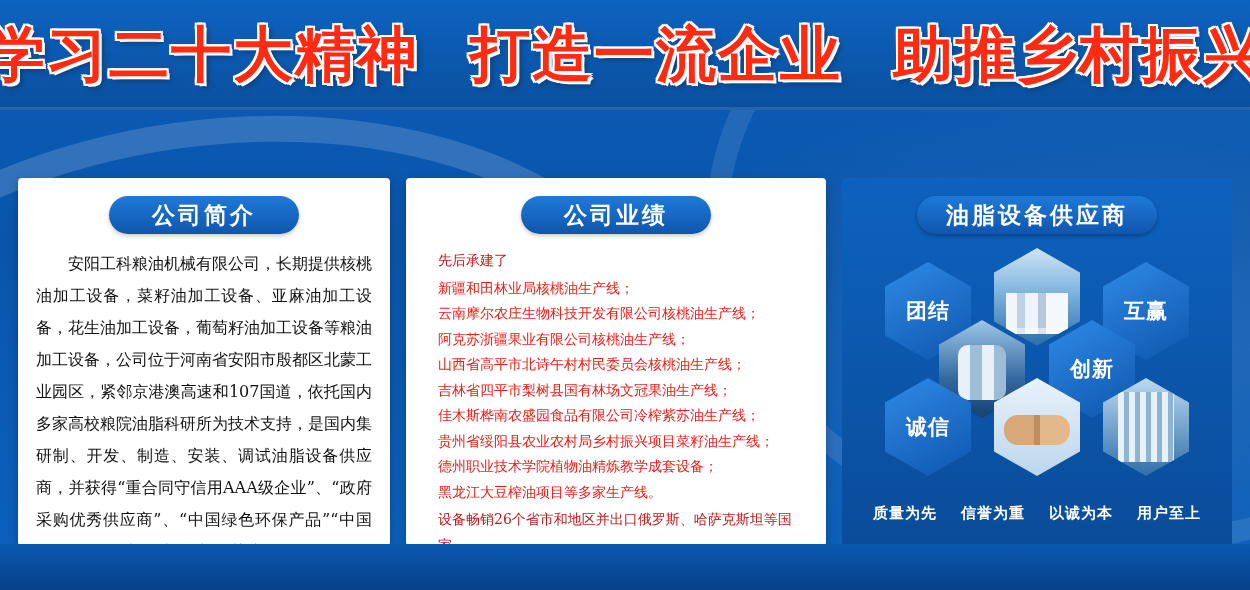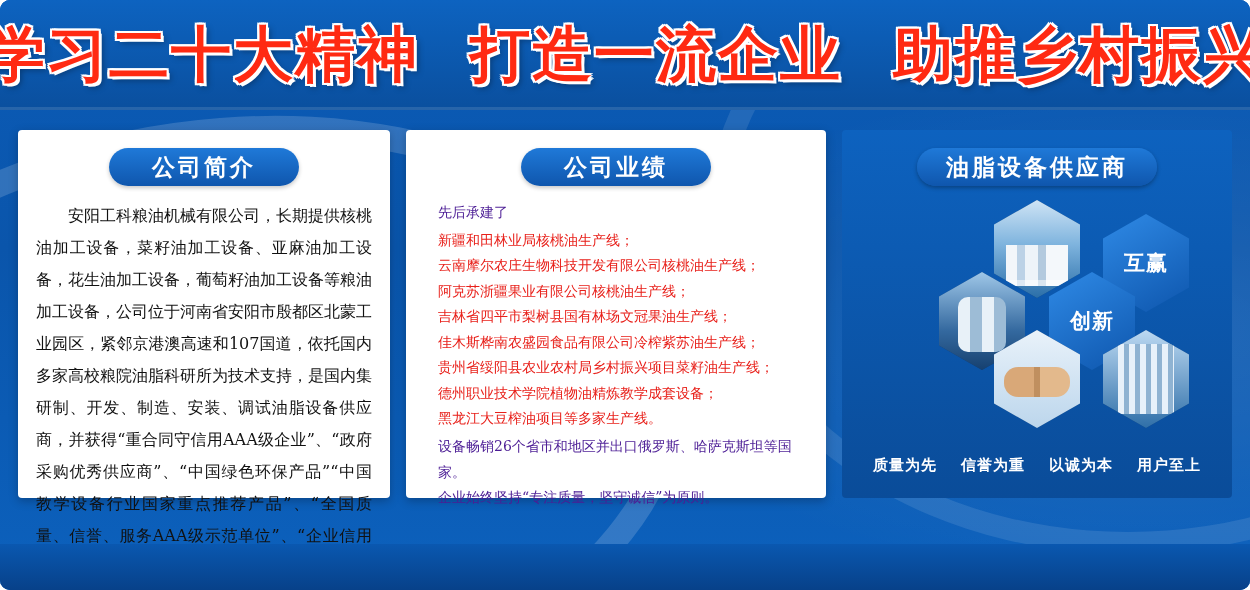--- a/index.html
+++ b/index.html
@@ -12,21 +12,20 @@
     height: 590px;
     font-family: "Liberation Sans", sans-serif;
     overflow: hidden;
   }
   .poster {
     position: relative;
     width: 1250px;
     height: 590px;
     background: #0a58b0;
     overflow: hidden;
-    border-radius: 10px;
   }
   
   .bg-swoosh {
     position: absolute;
     left: 0; top: 0;
     width: 1250px; height: 590px;
     background:
       radial-gradient(ellipse 900px 420px at 1150px 330px, rgba(255,255,255,0.10) 0%, rgba(255,255,255,0) 60%),
       linear-gradient(180deg, #0b5cb8 0%, #0a55ab 42%, #0c61bd 100%);
   }
@@ -90,20 +89,21 @@
     justify-content: space-between;
     padding: 0 18px;
     box-sizing: border-box;
   }
   .panel {
     background: #ffffff;
     border-radius: 4px;
     box-shadow: 0 3px 10px rgba(0,0,0,0.25);
     position: relative;
     box-sizing: border-box;
+    margin-top: 48px;
   }
   .panel-left   { width: 372px; height: 368px; padding: 14px 18px 10px; }
   .panel-mid    { width: 420px; height: 368px; padding: 14px 32px 10px; }
   .panel-right  { width: 390px; height: 368px; padding: 14px 14px 10px; }
 
   .ribbon {
     margin: 4px auto 14px;
     width: 190px;
     height: 38px;
     background: linear-gradient(180deg, #1f79d8 0%, #0f56ad 100%);
@@ -141,21 +141,21 @@
     text-align: justify;
     text-justify: inter-ideograph;
     text-indent: 2em;
   }
 
   
   .mid-lead, .mid-tail {
     font-family: "DejaVu Serif", "Liberation Serif", serif;
     font-size: 14px;
     line-height: 1.85;
-    color: #4c1d95;
+    color: #b91c1c;
   }
   .mid-list {
     list-style: none;
     margin: 2px 0 2px;
     padding: 0;
   }
   .mid-list li {
     font-family: "DejaVu Serif", "Liberation Serif", serif;
     font-size: 14px;
     line-height: 1.82;
@@ -296,47 +296,50 @@
       <div class="body-text">安阳工科粮油机械有限公司，长期提供核桃油加工设备，菜籽油加工设备、亚麻油加工设备，花生油加工设备，葡萄籽油加工设备等粮油加工设备，公司位于河南省安阳市殷都区北蒙工业园区，紧邻京港澳高速和107国道，依托国内多家高校粮院油脂科研所为技术支持，是国内集研制、开发、制造、安装、调试油脂设备供应商，并获得“重合同守信用AAA级企业”、“政府采购优秀供应商”、“中国绿色环保产品”“中国教学设备行业国家重点推荐产品”、“全国质量、信誉、服务AAA级示范单位”、“企业信用评价AAA级信用企业”、“国家权威检测质量合格产品”等荣誉。</div>
     </div>
 
     <div class="panel panel-mid">
       <div class="ribbon">公司业绩</div>
       <div class="mid-lead">先后承建了</div>
       <ul class="mid-list">
         <li>新疆和田林业局核桃油生产线；</li>
         <li>云南摩尔农庄生物科技开发有限公司核桃油生产线；</li>
         <li>阿克苏浙疆果业有限公司核桃油生产线；</li>
+        <li>山西省高平市北诗午村村民委员会核桃油生产线；</li>
         <li>吉林省四平市梨树县国有林场文冠果油生产线；</li>
         <li>佳木斯桦南农盛园食品有限公司冷榨紫苏油生产线；</li>
         <li>贵州省绥阳县农业农村局乡村振兴项目菜籽油生产线；</li>
         <li>德州职业技术学院植物油精炼教学成套设备；</li>
         <li>黑龙江大豆榨油项目等多家生产线。</li>
       </ul>
       <div class="mid-tail">
         <p>设备畅销26个省市和地区并出口俄罗斯、哈萨克斯坦等国家。</p>
         <p>企业始终坚持“专注质量，坚守诚信”为原则。</p>
       </div>
     </div>
 
     <div class="panel panel-right">
       <div class="ribbon ribbon-wide">油脂设备供应商</div>
 
       <div class="hex-wrap">
 
+        <div class="hex word" style="left:28px; top:14px;">团结</div>
         <div class="hex pic" style="left:137px; top:0px;">
           <div class="pic-inner pic-factory"></div>
         </div>
         <div class="hex word" style="left:246px; top:14px;">互赢</div>
 
         <div class="hex pic" style="left:82px; top:72px;">
           <div class="pic-inner pic-tank"></div>
         </div>
         <div class="hex word" style="left:192px; top:72px;">创新</div>
 
+        <div class="hex word" style="left:28px; top:130px;">诚信</div>
         <div class="hex pic" style="left:137px; top:130px;">
           <div class="pic-inner pic-hands"></div>
         </div>
         <div class="hex pic" style="left:246px; top:130px;">
           <div class="pic-inner pic-build"></div>
         </div>
       </div>
 
       <div class="slogan">
         <span class="sl">质量为先</span>

